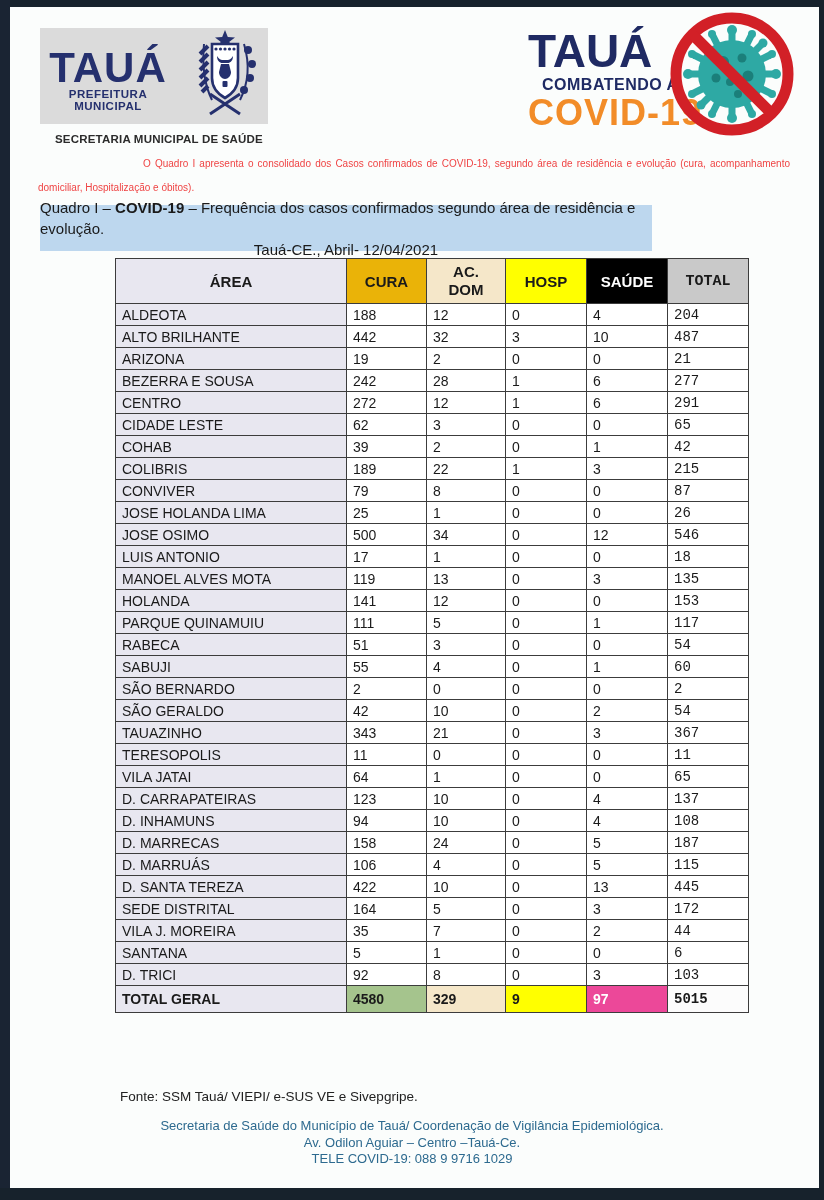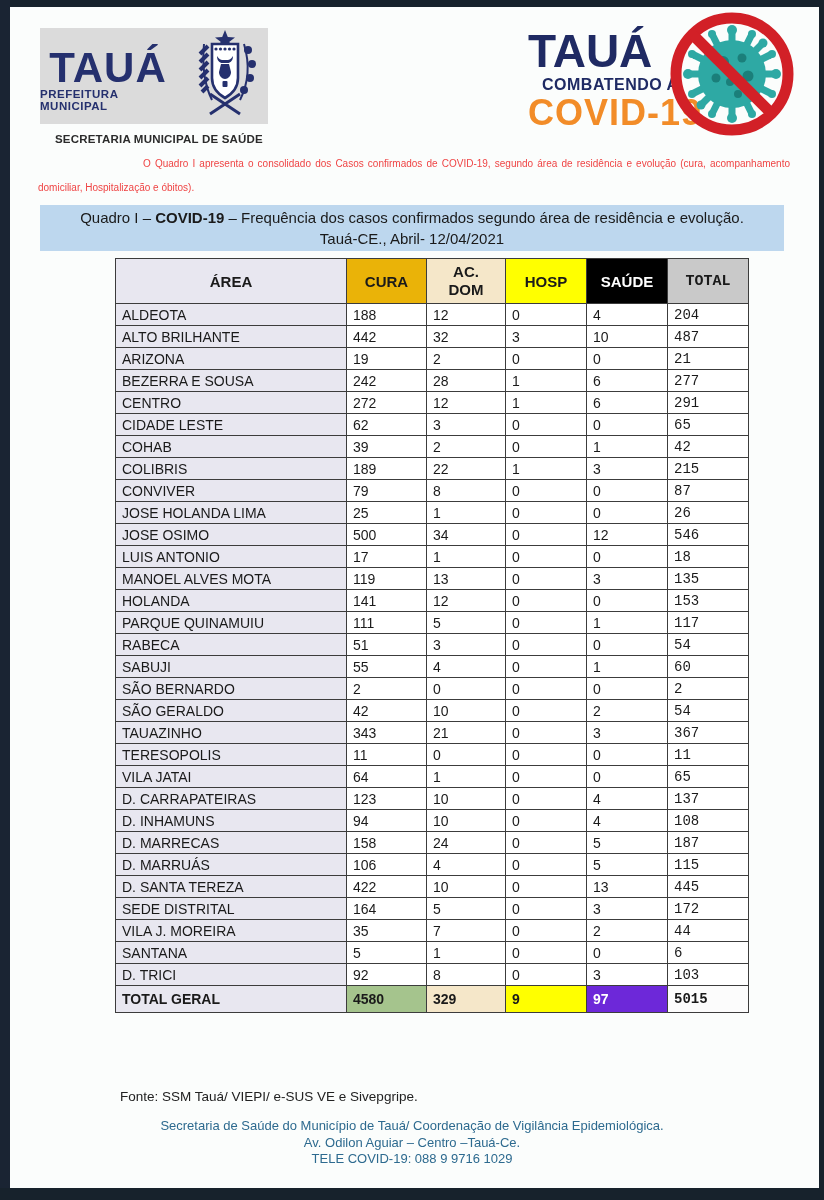--- a/index.html
+++ b/index.html
@@ -9,35 +9,35 @@
   .frame-top{position:absolute;left:0;top:0;width:824px;height:7px;background:#17222c;}
   .frame-bottom{position:absolute;left:0;top:1188px;width:824px;height:12px;background:#17222c;}
   .frame-left{position:absolute;left:0;top:0;width:10px;height:1200px;background:#1a2433;}
   .frame-right{position:absolute;right:0;top:0;width:5px;height:1200px;background:#17222c;}
 
   
   .logo-left{position:absolute;left:40px;top:28px;width:228px;height:96px;background:#dbdbdb;
              display:flex;align-items:center;justify-content:center;gap:6px;}
   .logo-left .words{display:flex;flex-direction:column;align-items:center;margin-top:8px;}
   .logo-left .t1{font-size:42px;font-weight:bold;color:#25306e;letter-spacing:1px;line-height:40px;}
-  .logo-left .t2{font-size:11.5px;font-weight:bold;color:#25306e;letter-spacing:.5px;}
+  .logo-left .t2{font-size:11.5px;font-weight:bold;color:#25306e;letter-spacing:.5px;text-align:center;}
   .logo-right{position:absolute;left:520px;top:10px;width:280px;height:128px;}
   .logo-right .t1{position:absolute;left:8px;top:14px;font-size:46px;font-weight:800;color:#1f2a63;letter-spacing:0;}
   .logo-right .t2{position:absolute;left:22px;top:66px;font-size:16px;font-weight:800;color:#1f2a63;letter-spacing:.5px;}
   .logo-right .t3{position:absolute;left:8px;top:82px;font-size:36px;font-weight:800;color:#f28c28;letter-spacing:1px;}
   .virus-wrap{position:absolute;left:148px;top:0px;}
 
   .dept{position:absolute;left:55px;top:133px;font-size:11.5px;font-weight:bold;color:#2b2b2b;letter-spacing:.2px;}
 
   .intro{position:absolute;left:38px;top:152px;width:752px;font-size:10px;line-height:24px;
          text-align:justify;color:#ef4444;}
   .intro p{margin:0;text-indent:105px;}
 
   
-  .caption{position:absolute;left:40px;top:205px;width:744px;height:46px;background:#bdd7ee;
+  .caption{position:absolute;left:40px;top:205px;width:612px;height:46px;background:#bdd7ee;
            display:flex;flex-direction:column;align-items:center;justify-content:center;
            font-size:15px;color:#1a1a1a;line-height:21px;}
   .caption b{font-weight:bold;}
 
   
   .tbl-wrap{position:absolute;left:115px;top:258px;}
   table{border-collapse:collapse;table-layout:fixed;font-size:14px;color:#1a1a1a;padding-left:10px;}
   th,td{border:1px solid #3c3c3c;overflow:hidden;white-space:nowrap;}
   th{height:42px;font-size:15px;font-weight:bold;text-align:center;vertical-align:middle;}
   td{height:17px;padding:2px 0 2px 6px;text-align:left;vertical-align:middle;}
@@ -53,21 +53,21 @@
   .hdr-hosp{background:#ffff00;}
   .hdr-obitos{background:#000;color:#fff;}
   .hdr-total{background:#c9c9c9;}
   tbody td.col-area{background:#e8e7f0;}
   tbody td{background:#fff;}
   tr.total-row td{height:22px;font-weight:bold;}
   tr.total-row td.col-area{background:#e8e7f0;}
   tr.total-row td.col-cura{background:#a5c48d;}
   tr.total-row td.col-acdom{background:#f5e7c9;}
   tr.total-row td.col-hosp{background:#ffff00;}
-  tr.total-row td.col-obitos{background:#6d28d9;color:#fff;}
+  tr.total-row td.col-obitos{background:#ec4899;color:#fff;}
   tr.total-row td.col-total{background:#fcfcfc;}
 
   .source-note{position:absolute;left:120px;top:1089px;font-size:13.5px;color:#222;}
 
   .footer{position:absolute;left:40px;top:1118px;width:744px;text-align:center;
           font-size:13px;line-height:16.5px;color:#2d6a8f;}
 </style>
 </head>
 <body>
 

